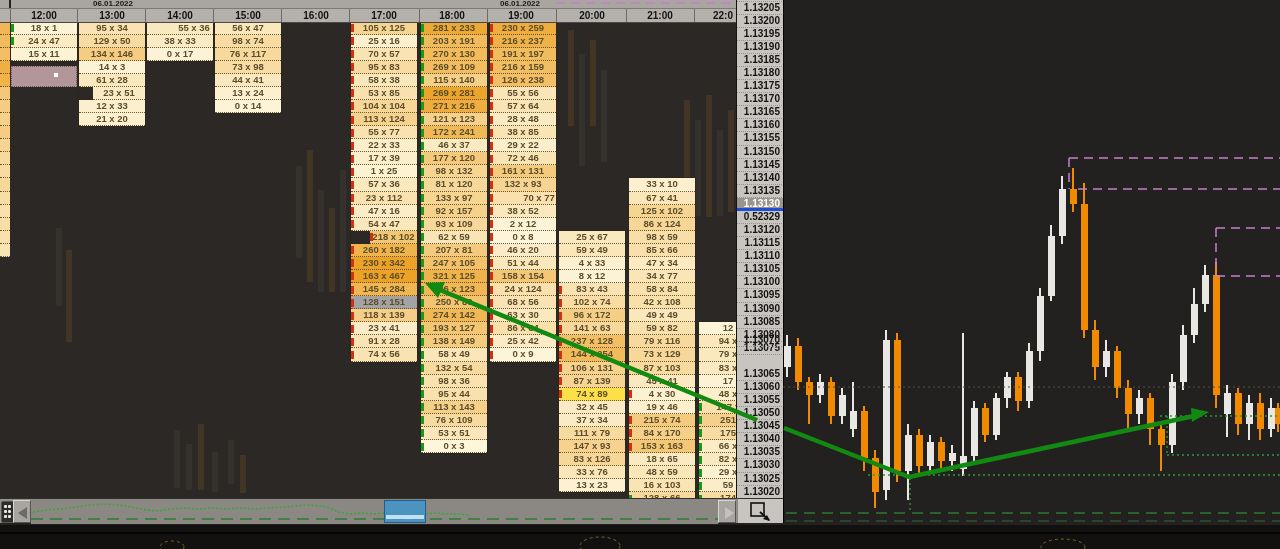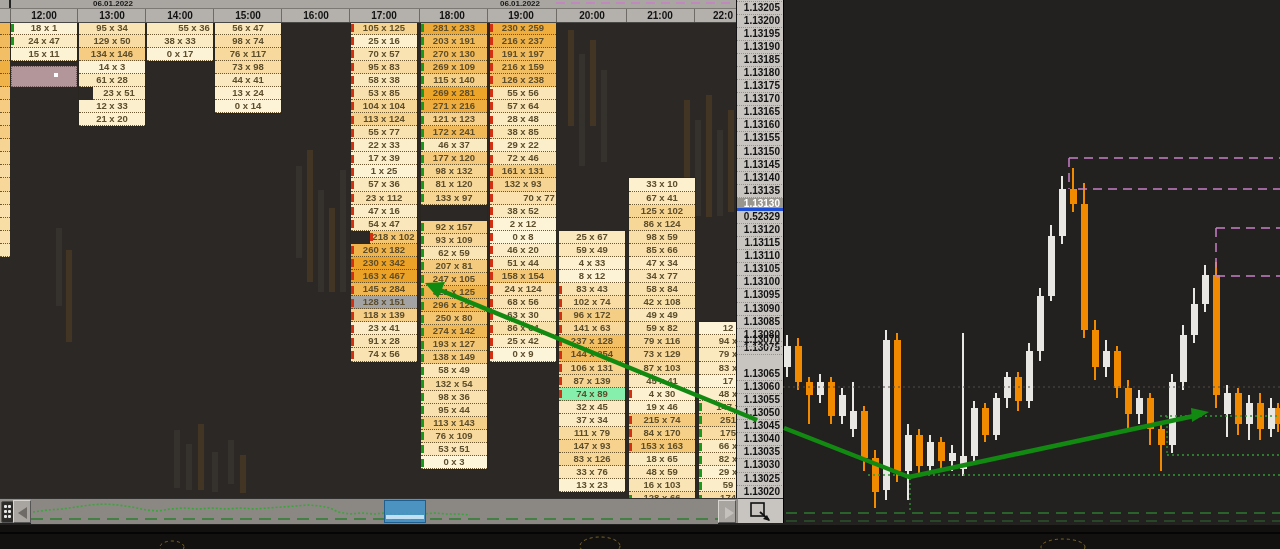--- a/index.html
+++ b/index.html
@@ -183,21 +183,21 @@
           <div class="fp-cell" style="background: rgb(245, 208, 137);">115 x 140<span class="fp-mark" style="background: rgb(24, 153, 28);"></span></div>
           <div class="fp-cell" style="background: rgb(236, 164, 41);">269 x 281<span class="fp-mark" style="background: rgb(24, 153, 28);"></span></div>
           <div class="fp-cell" style="background: rgb(238, 173, 62);">271 x 216<span class="fp-mark" style="background: rgb(24, 153, 28);"></span></div>
           <div class="fp-cell" style="background: rgb(246, 209, 141);">121 x 123<span class="fp-mark" style="background: rgb(24, 153, 28);"></span></div>
           <div class="fp-cell" style="background: rgb(240, 184, 86);">172 x 241<span class="fp-mark" style="background: rgb(24, 153, 28);"></span></div>
           <div class="fp-cell" style="background: rgb(250, 234, 193);">46 x 37<span class="fp-mark" style="background: rgb(24, 153, 28);"></span></div>
           <div class="fp-cell" style="background: rgb(244, 201, 123);">177 x 120<span class="fp-mark" style="background: rgb(24, 153, 28);"></span></div>
           <div class="fp-cell" style="background: rgb(246, 212, 145);">98 x 132<span class="fp-mark" style="background: rgb(24, 153, 28);"></span></div>
           <div class="fp-cell" style="background: rgb(247, 216, 155);">81 x 120<span class="fp-mark" style="background: rgb(24, 153, 28);"></span></div>
           <div class="fp-cell" style="background: rgb(246, 212, 145);">133 x 97<span class="fp-mark" style="background: rgb(24, 153, 28);"></span></div>
-          <div class="fp-cell" style="background: rgb(245, 209, 139); margin-top: 16px;">92 x 157<span class="fp-mark" style="background: rgb(24, 153, 28);"></span></div>
+          <div class="fp-cell" style="background: rgb(245, 209, 139);">92 x 157<span class="fp-mark" style="background: rgb(24, 153, 28);"></span></div>
           <div class="fp-cell" style="background: rgb(247, 216, 154);">93 x 109<span class="fp-mark" style="background: rgb(24, 153, 28);"></span></div>
           <div class="fp-cell" style="background: rgb(249, 228, 181);">62 x 59<span class="fp-mark" style="background: rgb(24, 153, 28);"></span></div>
           <div class="fp-cell" style="background: rgb(244, 203, 126);">207 x 81<span class="fp-mark" style="background: rgb(24, 153, 28);"></span></div>
           <div class="fp-cell" style="background: rgb(242, 193, 106);">247 x 105<span class="fp-mark" style="background: rgb(24, 153, 28);"></span></div>
           <div class="fp-cell" style="background: rgb(239, 179, 75);">321 x 125<span class="fp-mark" style="background: rgb(24, 153, 28);"></span></div>
           <div class="fp-cell" style="background: rgb(240, 183, 84);">296 x 123<span class="fp-mark" style="background: rgb(24, 153, 28);"></span></div>
           <div class="fp-cell" style="background: rgb(243, 197, 113);">250 x 80<span class="fp-mark" style="background: rgb(24, 153, 28);"></span></div>
           <div class="fp-cell" style="background: rgb(240, 184, 85);">274 x 142<span class="fp-mark" style="background: rgb(24, 153, 28);"></span></div>
           <div class="fp-cell" style="background: rgb(243, 198, 116);">193 x 127<span class="fp-mark" style="background: rgb(24, 153, 28);"></span></div>
           <div class="fp-cell" style="background: rgb(244, 203, 127);">138 x 149<span class="fp-mark" style="background: rgb(24, 153, 28);"></span></div>
@@ -244,21 +244,21 @@
           <div class="fp-cell" style="background: rgb(252, 240, 208);">4 x 33</div>
           <div class="fp-cell" style="background: rgb(252, 243, 214);">8 x 12</div>
           <div class="fp-cell" style="background: rgb(249, 227, 179);">83 x 43<span class="fp-mark" style="background: rgb(210, 48, 16);"></span></div>
           <div class="fp-cell" style="background: rgb(248, 220, 163);">102 x 74<span class="fp-mark" style="background: rgb(210, 48, 16);"></span></div>
           <div class="fp-cell" style="background: rgb(245, 206, 133);">96 x 172<span class="fp-mark" style="background: rgb(210, 48, 16);"></span></div>
           <div class="fp-cell" style="background: rgb(247, 215, 154);">141 x 63<span class="fp-mark" style="background: rgb(210, 48, 16);"></span></div>
           <div class="fp-cell" style="background: rgb(242, 191, 101);">237 x 128<span class="fp-mark" style="background: rgb(210, 48, 16);"></span></div>
           <div class="fp-cell" style="background: rgb(241, 186, 91);">144 x 254<span class="fp-mark" style="background: rgb(210, 48, 16);"></span></div>
           <div class="fp-cell" style="background: rgb(246, 210, 143);">106 x 131<span class="fp-mark" style="background: rgb(210, 48, 16);"></span></div>
           <div class="fp-cell" style="background: rgb(246, 212, 147);">87 x 139<span class="fp-mark" style="background: rgb(210, 48, 16);"></span></div>
-          <div class="fp-cell" style="background: #86efac;">74 x 89<span class="fp-mark" style="background: rgb(210, 48, 16);"></span></div>
+          <div class="fp-cell" style="background: #fde047;">74 x 89<span class="fp-mark" style="background: rgb(210, 48, 16);"></span></div>
           <div class="fp-cell" style="background: rgb(251, 234, 195);">32 x 45</div>
           <div class="fp-cell" style="background: rgb(251, 235, 197);">37 x 34</div>
           <div class="fp-cell" style="background: rgb(247, 218, 158);">111 x 79</div>
           <div class="fp-cell" style="background: rgb(246, 210, 142);">147 x 93</div>
           <div class="fp-cell" style="background: rgb(247, 215, 152);">83 x 126</div>
           <div class="fp-cell" style="background: rgb(250, 230, 185);">33 x 76</div>
           <div class="fp-cell" style="background: rgb(252, 241, 208);">13 x 23</div>
         </div>
         <div class="fp-col" style="left: 629px; top: 178.46px;">
           <div class="fp-cell" style="background: rgb(252, 240, 206);">33 x 10</div>

